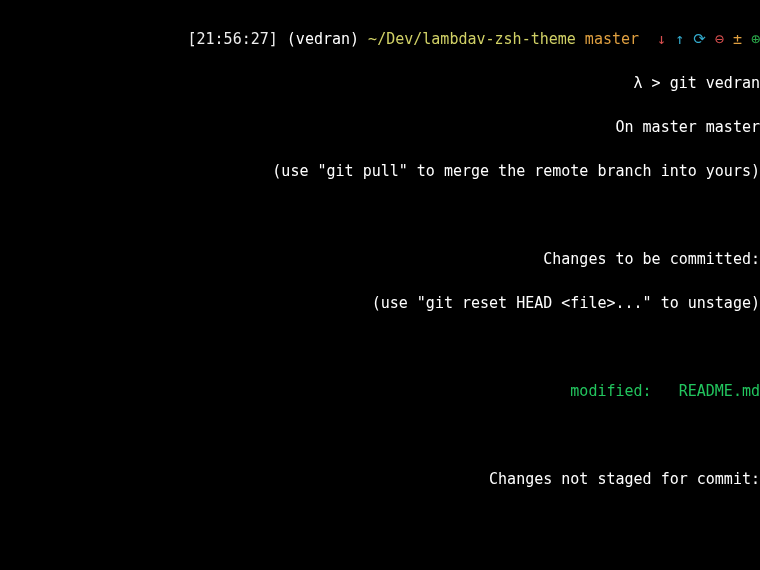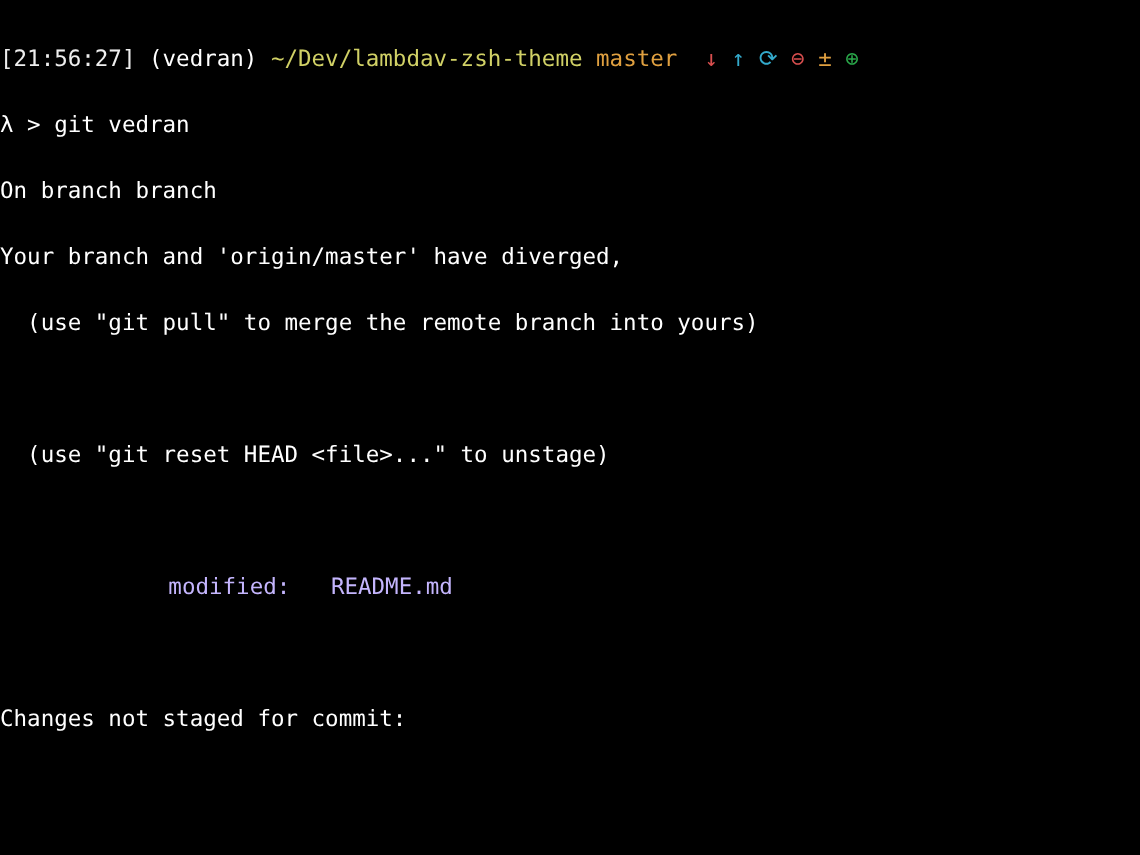--- a/index.html
+++ b/index.html
@@ -21,34 +21,34 @@
   .c-time    { color: #eee; }
   .c-user    { color: #fff; }
   .c-path    { color: #d1d166; }
   .c-branch  { color: #e0a040; }
   .c-behind  { color: #d94f4f; }
   .c-ahead   { color: #33aacc; }
   .c-stash   { color: #33aacc; }
   .c-deleted { color: #d94f4f; }
   .c-changed { color: #e0a040; }
   .c-added   { color: #2aa84a; }
-  .c-green   { color: #c4b5fd; padding-left: 40px; }
+  .c-green   { color: #22c55e; padding-left: 40px; }
   .c-white   { color: #fff; }
-  .row { display: block; }
+  .row { display: block; text-align: right; }
 </style>
 </head>
 <body>
 
 <div id="terminal">
 <span class="row"><span class="c-time">[21:56:27]</span> <span class="c-user">(vedran)</span> <span class="c-path">~/Dev/lambdav-zsh-theme</span> <span class="c-branch">master</span>  <span class="c-behind">↓</span> <span class="c-ahead">↑</span> <span class="c-stash">⟳</span> <span class="c-deleted">⊖</span> <span class="c-changed">±</span> <span class="c-added">⊕</span></span>
 <span class="row"><span class="c-white">λ &gt; </span><span class="c-white">git vedran</span></span>
-<span class="row c-white">On branch branch</span>
-<span class="row c-white">Your branch and 'origin/master' have diverged,</span>
+<span class="row c-white">On master master</span>
 <span class="row c-white">  (use "git pull" to merge the remote branch into yours)</span>
 <span class="row"> </span>
+<span class="row c-white">Changes to be committed:</span>
 <span class="row c-white">  (use "git reset HEAD &lt;file&gt;..." to unstage)</span>
 <span class="row"> </span>
 <span class="row c-green">        modified:   README.md</span>
 <span class="row"> </span>
 <span class="row c-white">Changes not staged for commit:</span>
 
 
 
 
 

